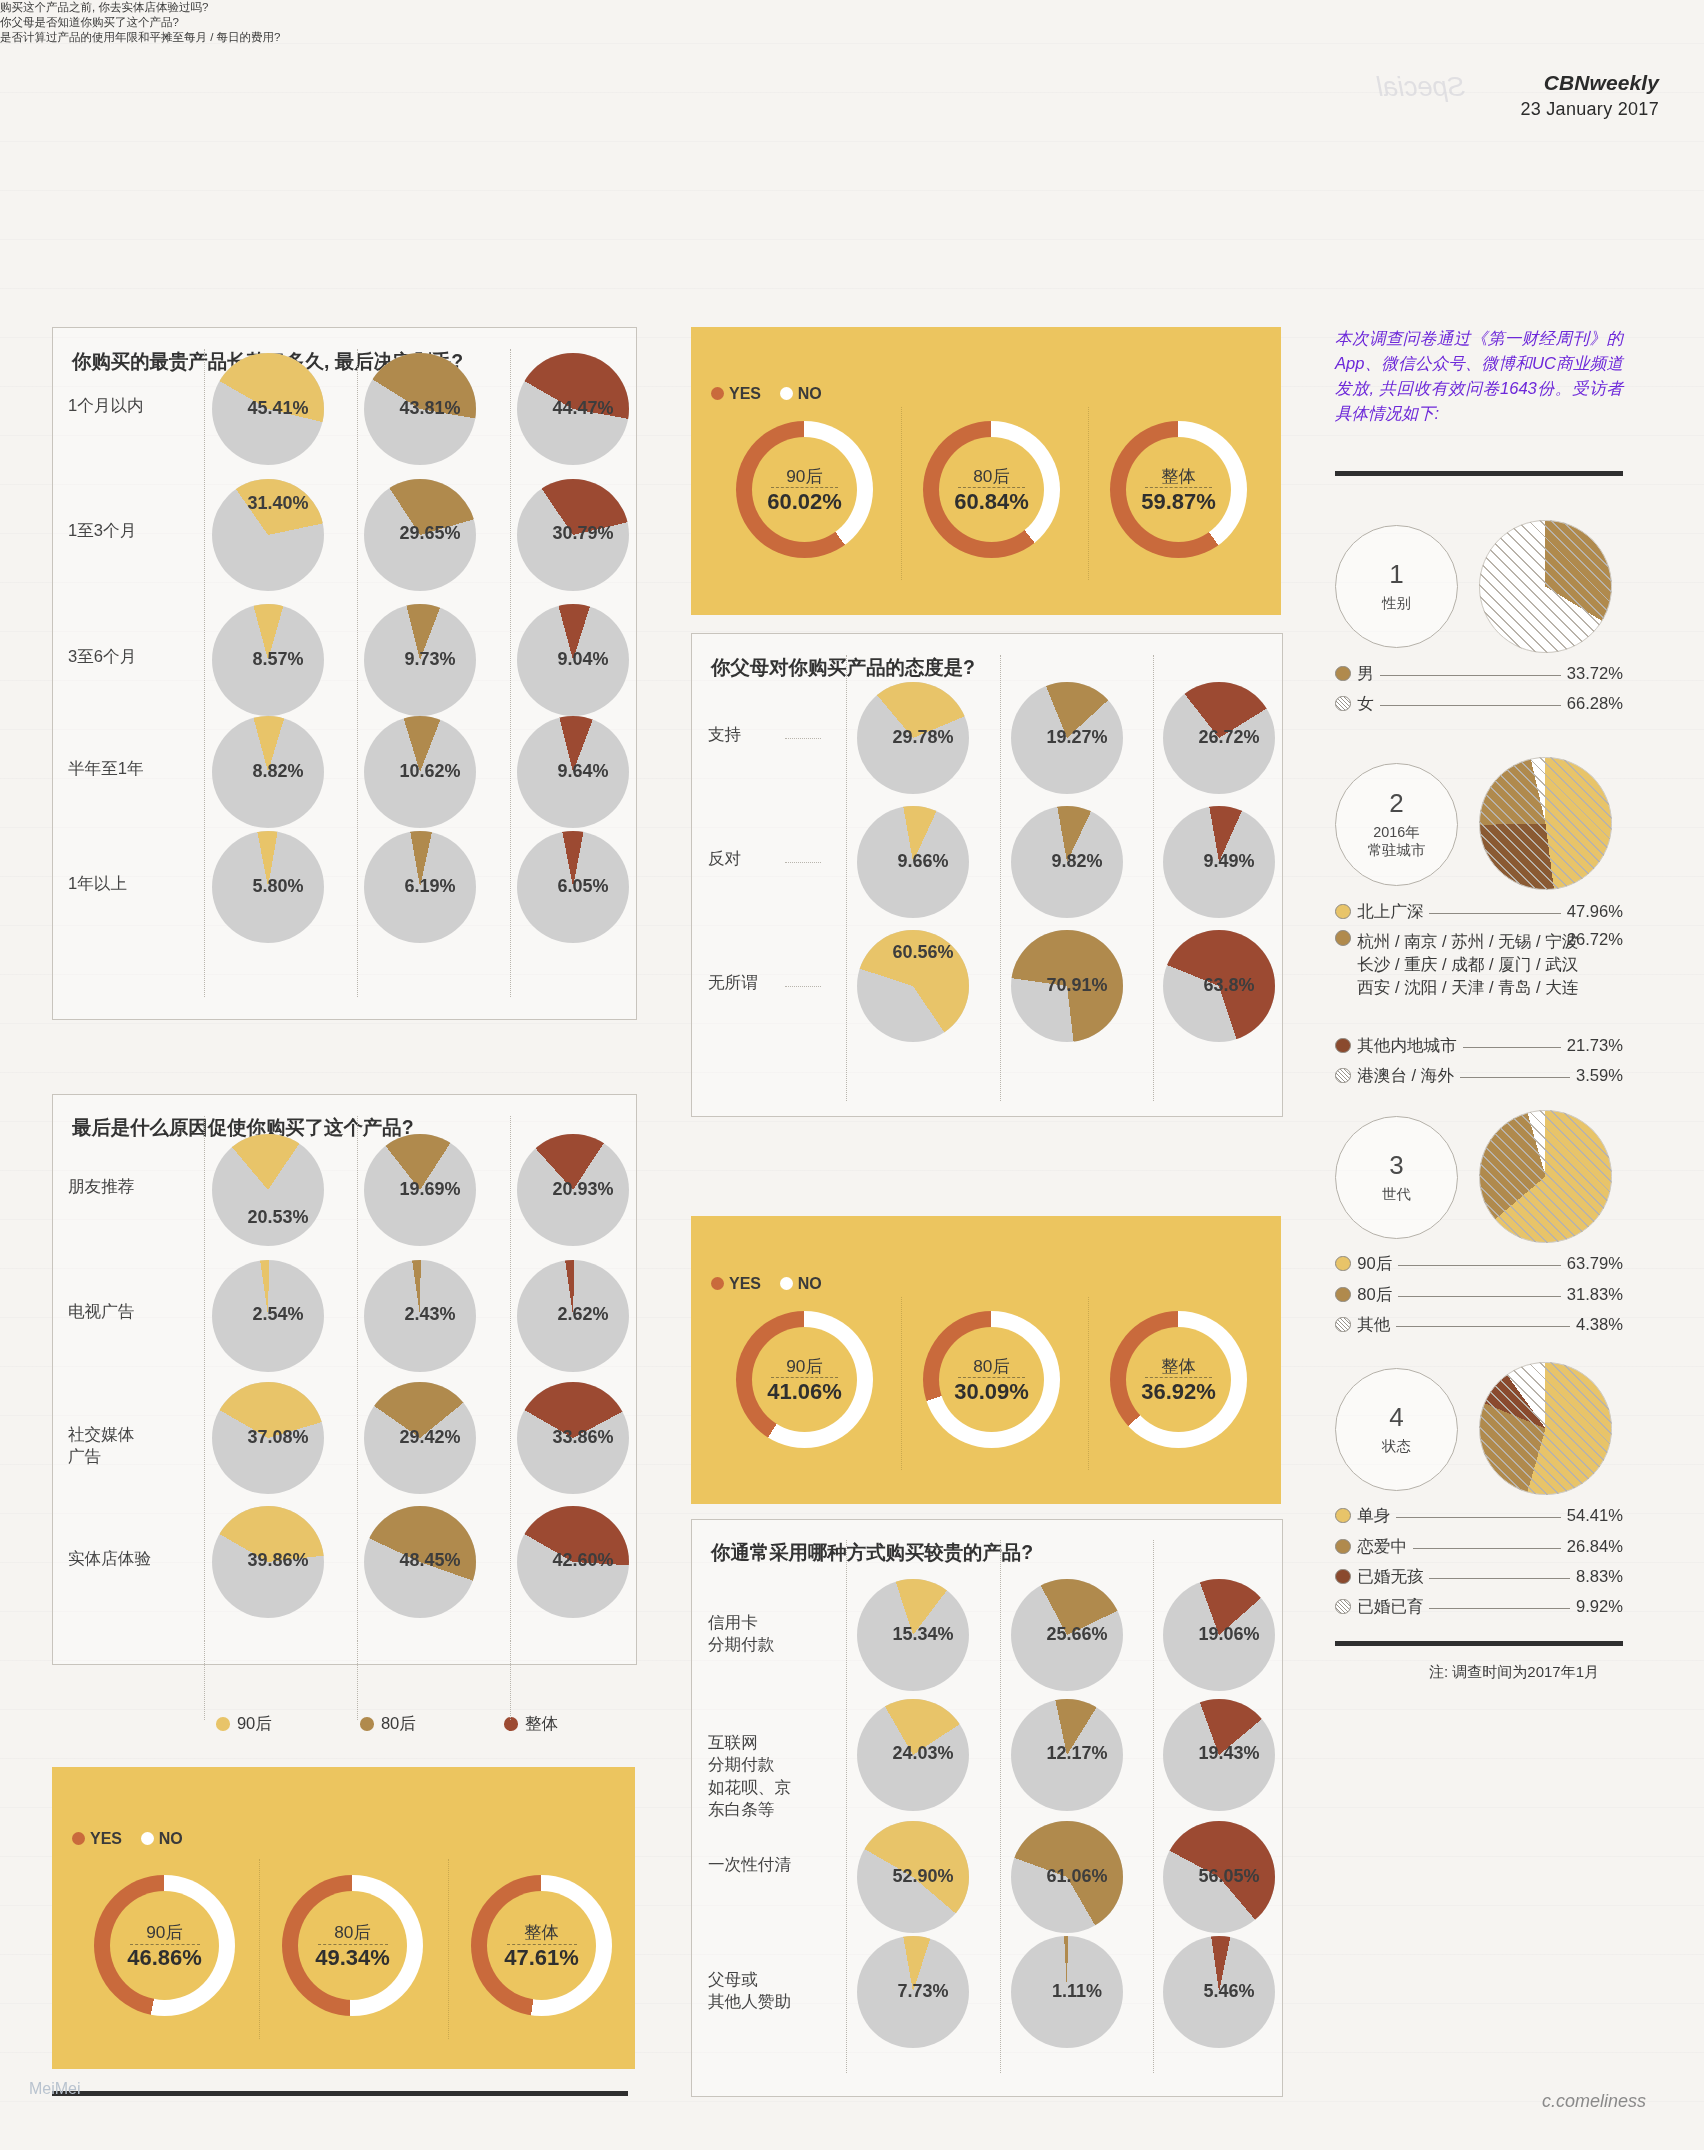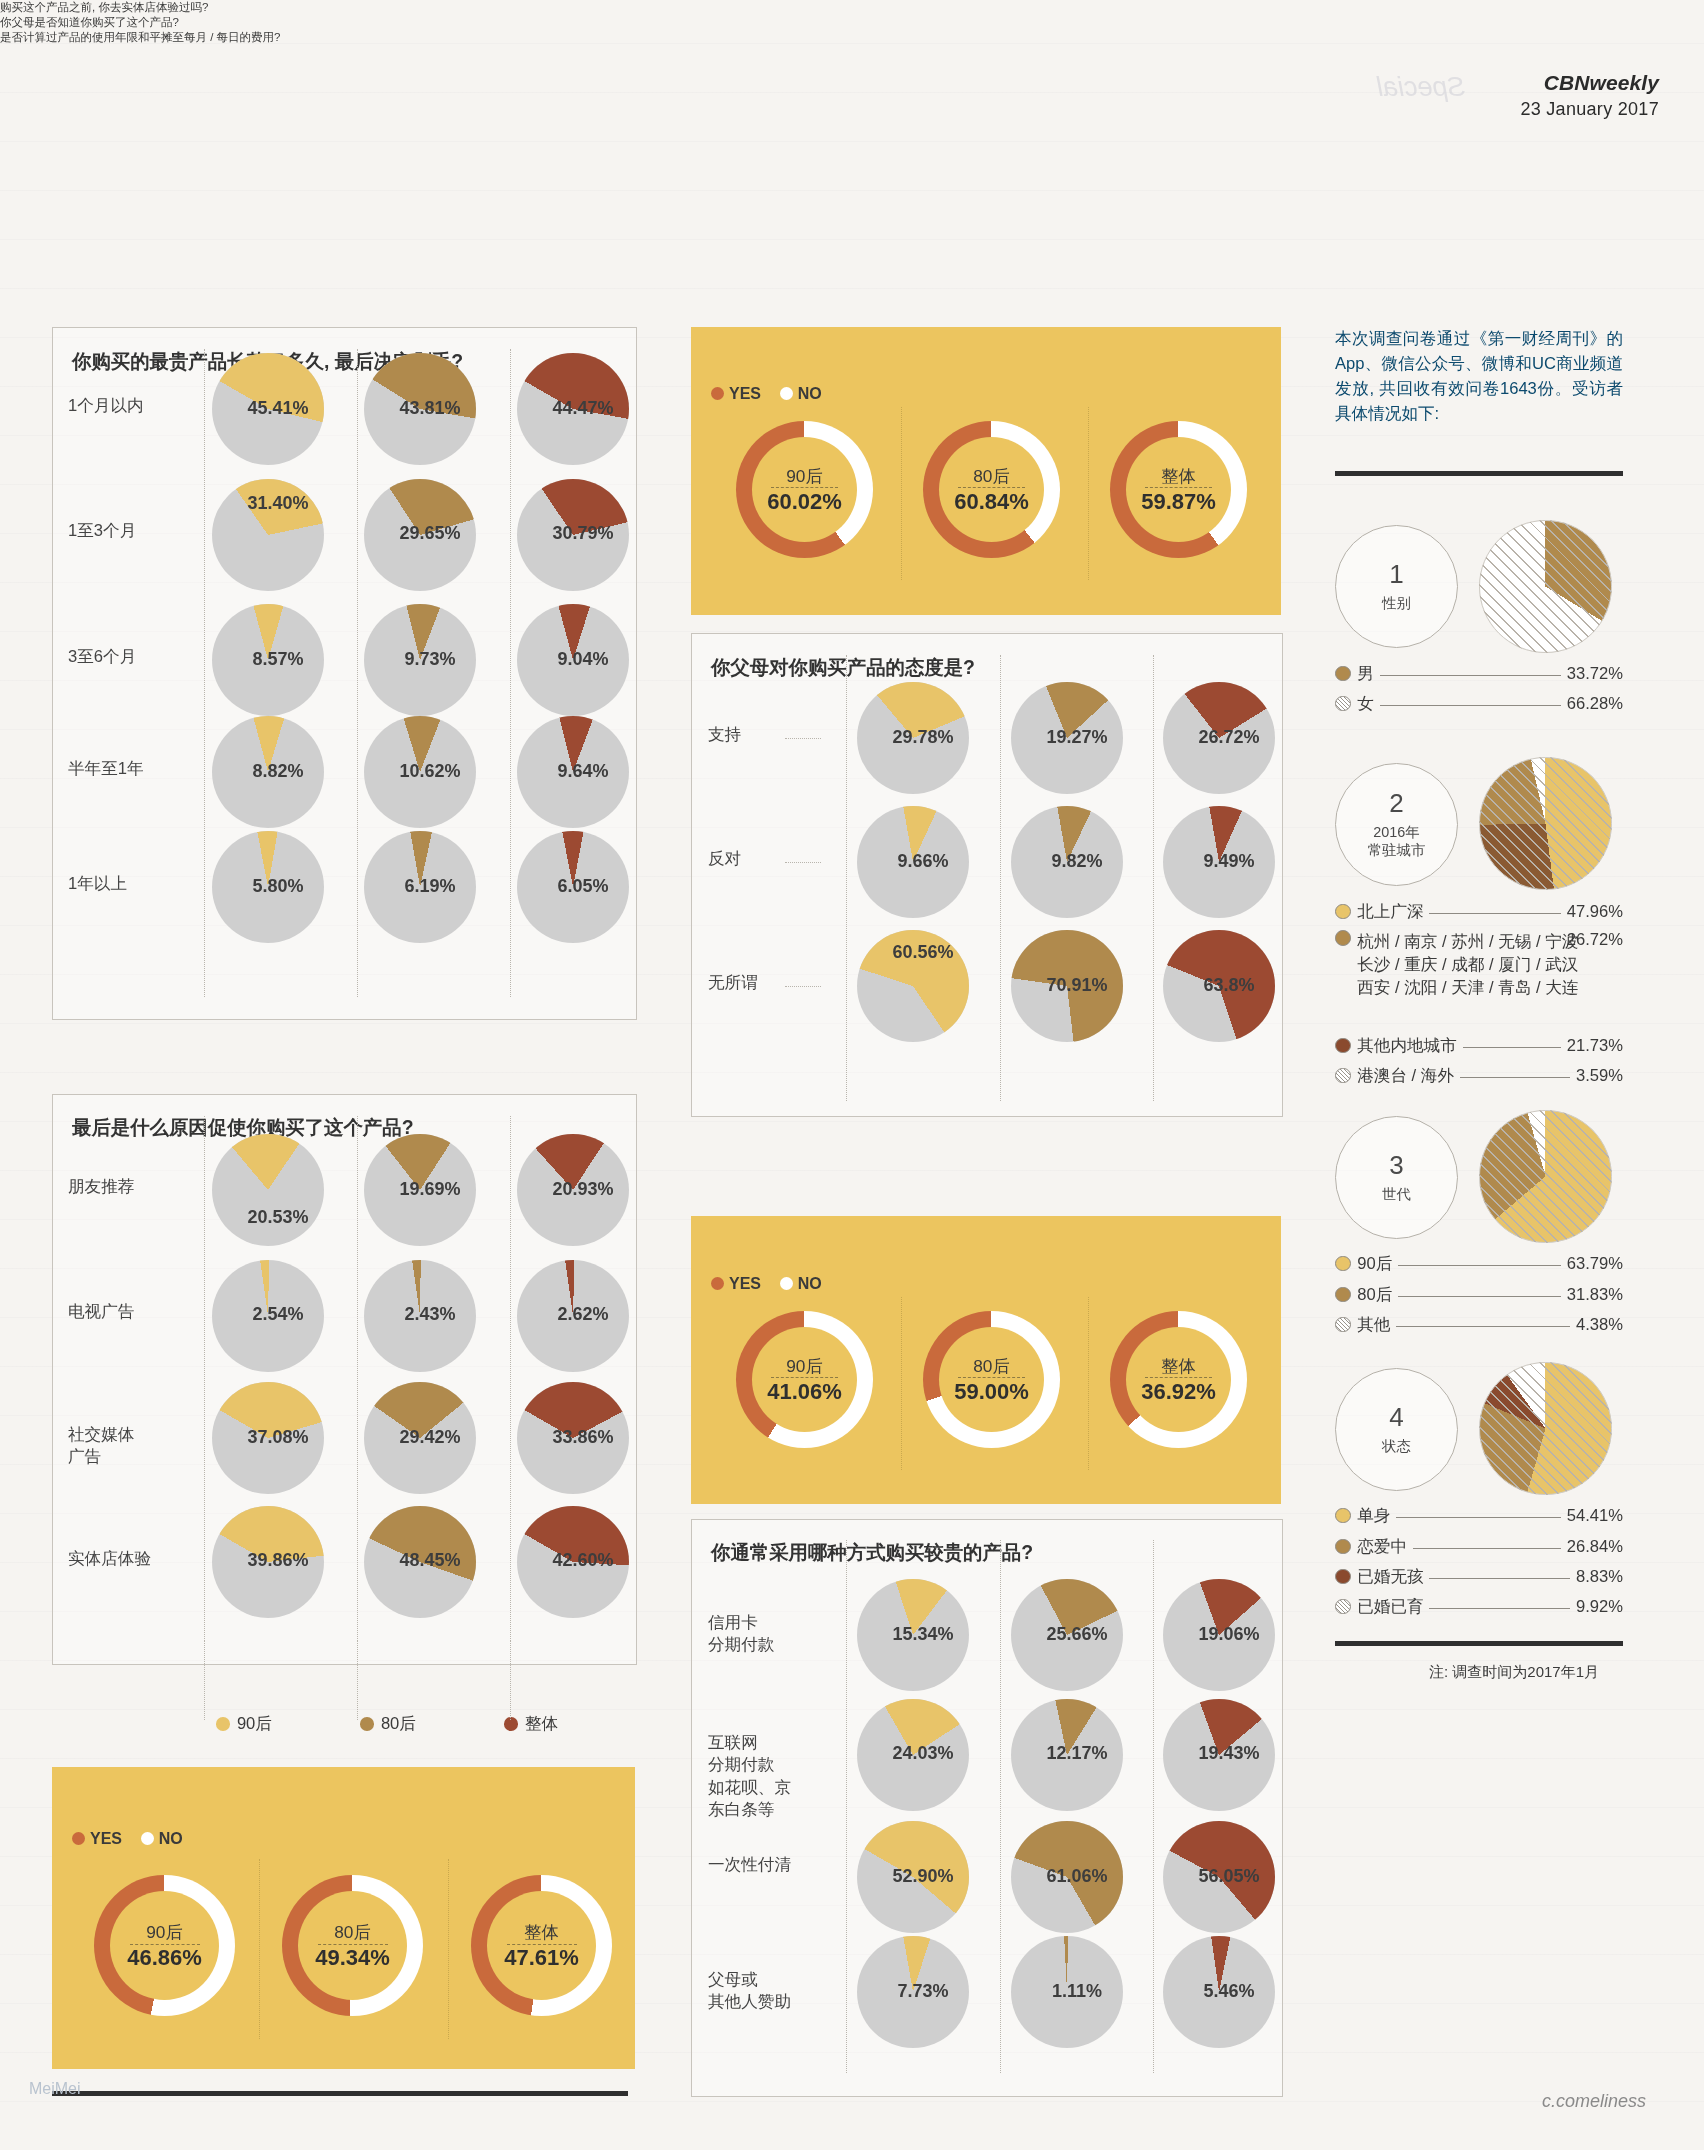--- a/index.html
+++ b/index.html
@@ -39,21 +39,21 @@
   .goldbox{position:absolute;background:#ecc55f;}
   .yn{position:absolute;display:flex;gap:18.7px;align-items:center;font-size:16px;font-weight:bold;color:#3a3a3a;}
   .yn .sw{width:13px;height:13px;border-radius:50%;display:inline-block;margin-right:5px;vertical-align:-1.4px;}
   .donut{position:absolute;border-radius:50%;}
   .donut .hole{position:absolute;border-radius:50%;background:#ecc55f;display:flex;flex-direction:column;align-items:center;justify-content:center;}
   .donut .grp{font-size:17.3px;color:#3a3a3a;margin-bottom:1.4px;}
   .donut .pct{font-size:22px;font-weight:bold;color:#2f2f2f;}
   .dsep{position:absolute;border-top:1.1px dashed #8d7a43;}
 
   
-  .rtext{position:absolute;font-size:16.6px;line-height:1.5;color:#0c4a6e;text-align:justify;}
+  .rtext{position:absolute;font-size:16.6px;line-height:1.5;color:#6d28d9;text-align:justify;font-style:italic;}
   .rbar{position:absolute;height:5px;background:#2f2f2f;}
   .numcircle{position:absolute;border:1.4px solid #b5b1a9;border-radius:50%;display:flex;flex-direction:column;align-items:center;justify-content:center;background:rgba(255,255,255,.5);}
   .numcircle .n{font-size:26px;color:#4a4a4a;line-height:1;}
   .numcircle .cap{font-size:14.4px;color:#4a4a4a;margin-top:7.2px;text-align:center;line-height:1.25;}
   .lrow{position:absolute;display:flex;align-items:center;font-size:16.6px;color:#3a3a3a;width:281px;}
   .lrow .lbl{white-space:nowrap;}
   .lrow .dash{flex:1;border-bottom:1.1px solid #8e8a83;margin:0 5.8px;height:0.7px;position:relative;top:1.4px;}
   .lrow .val{white-space:nowrap;font-weight:normal;}
   .note{position:absolute;font-size:15px;color:#3a3a3a;}
 
@@ -333,21 +333,21 @@
           <div class="grp">90后</div>
           <div class="dsep" style="left:19px;top:50px;width:67px;position:absolute;"></div>
           <div class="pct">41.06%</div>
         </div>
       </div>
       <div class="dotted-v" style="left:901px;top:1297px;height:173px;border-color:#c9a84e;"></div>
       <div class="donut" style="left:923px;top:1311px;width:137px;height:137px;background:conic-gradient(from 0deg, #ffffff 0deg 251.676deg, #c96a3c 251.676deg 360deg);">
         <div class="hole" style="left:16px;top:16px;width:105px;height:105px;">
           <div class="grp">80后</div>
           <div class="dsep" style="left:19px;top:50px;width:67px;position:absolute;"></div>
-          <div class="pct">59.00%</div>
+          <div class="pct">30.09%</div>
         </div>
       </div>
       <div class="dotted-v" style="left:1088px;top:1297px;height:173px;border-color:#c9a84e;"></div>
       <div class="donut" style="left:1110px;top:1311px;width:137px;height:137px;background:conic-gradient(from 0deg, #ffffff 0deg 227.088deg, #c96a3c 227.088deg 360deg);">
         <div class="hole" style="left:16px;top:16px;width:105px;height:105px;">
           <div class="grp">整体</div>
           <div class="dsep" style="left:19px;top:50px;width:67px;position:absolute;"></div>
           <div class="pct">36.92%</div>
         </div>
       </div>

